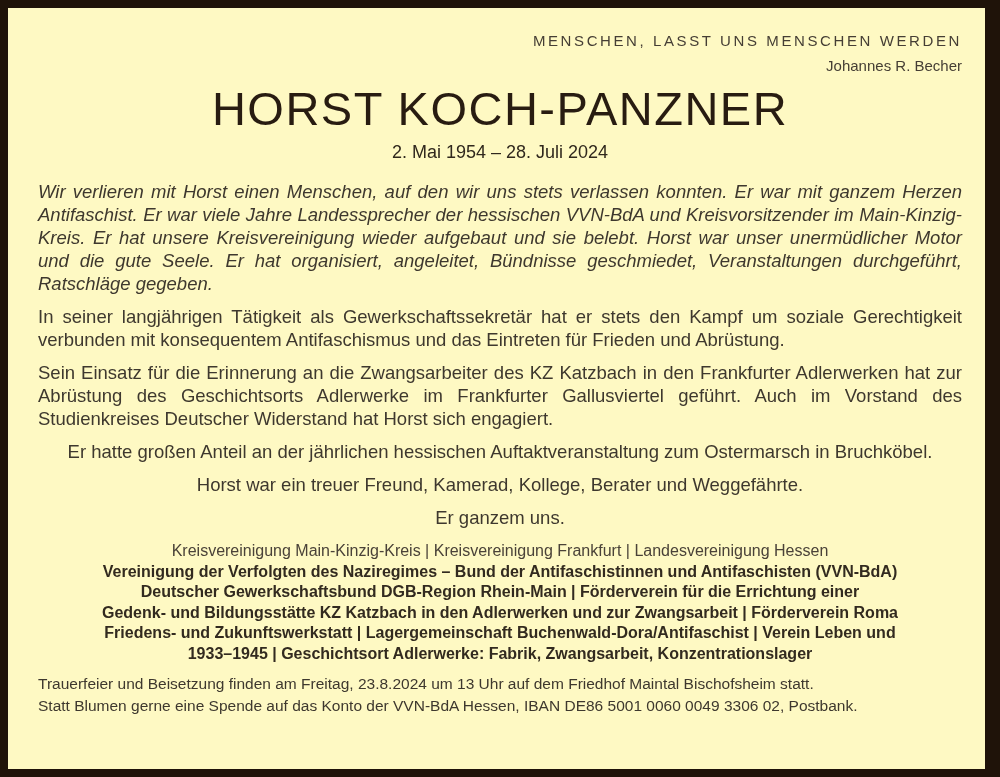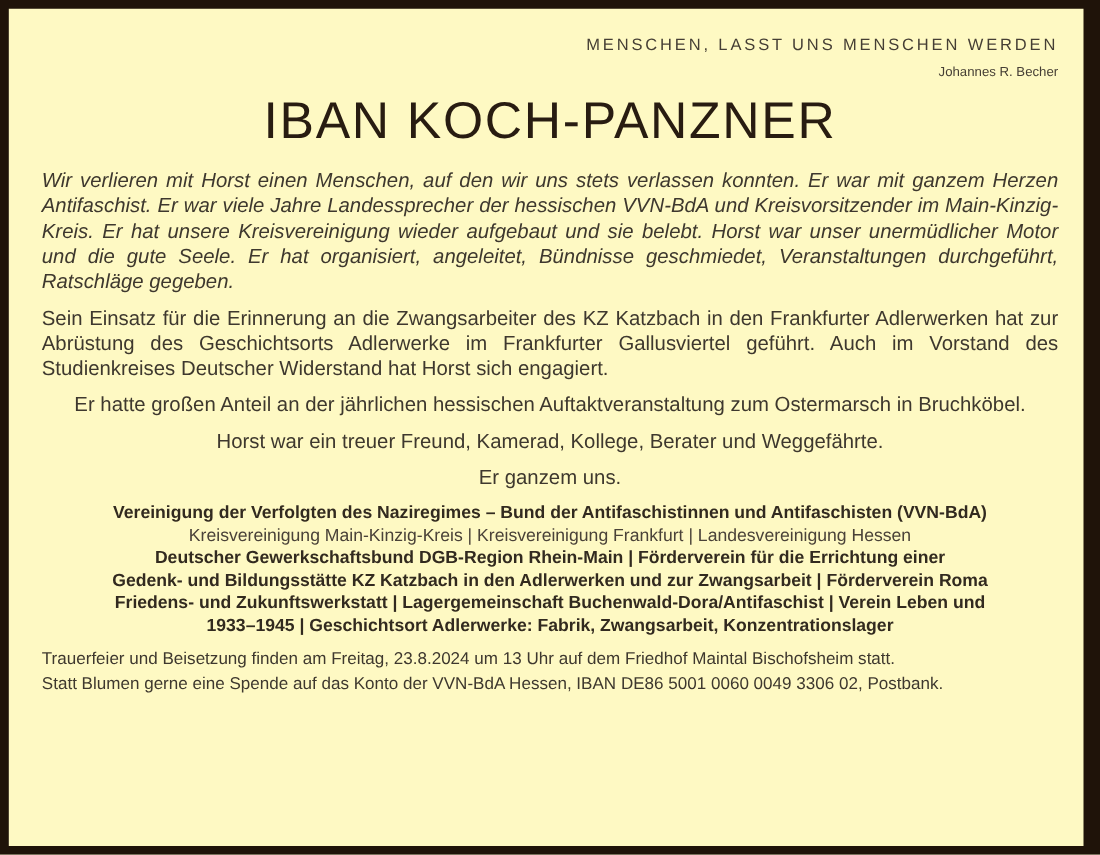--- a/index.html
+++ b/index.html
@@ -24,21 +24,21 @@
 
   
   .quote-block { text-align: right; }
   .quote-text {
     font-size: 15px;
     letter-spacing: 2.6px;
     color: #453e34;
     line-height: 18px;
   }
   .quote-attribution {
-    font-size: 12px;
+    font-size: 15px;
     color: #453e34;
     margin-top: 7px;
     line-height: 17px;
   }
 
   .intro-line {
     margin-top: 25px;
     font-size: 19px;
     color: #3e382e;
     line-height: 23px;
@@ -102,32 +102,34 @@
 
 <div class="notice-frame">
   <div class="notice-inner">
 
     <div class="quote-block">
       <div class="quote-text">MENSCHEN, LASST UNS MENSCHEN WERDEN</div>
       <div class="quote-attribution">Johannes R. Becher</div>
     </div>
 
 
-    <div class="deceased-name">IBAN KOCH-PANZNER</div>
+    <div class="deceased-name">HORST KOCH-PANZNER</div>
 
+    <div class="life-dates">2. Mai 1954 – 28. Juli 2024</div>
 
     <div class="obituary-paragraph first">Wir verlieren mit Horst einen Menschen, auf den wir uns stets verlassen konnten. Er war mit ganzem Herzen Antifaschist. Er war viele Jahre Landessprecher der hessischen VVN-BdA und Kreisvorsitzender im Main-Kinzig-Kreis. Er hat unsere Kreisvereinigung wieder aufgebaut und sie belebt. Horst war unser unermüdlicher Motor und die gute Seele. Er hat organisiert, angeleitet, Bündnisse geschmiedet, Veranstaltungen durchgeführt, Ratschläge gegeben.</div>
+    <div class="obituary-paragraph">In seiner langjährigen Tätigkeit als Gewerkschaftssekretär hat er stets den Kampf um soziale Gerechtigkeit verbunden mit konsequentem Antifaschismus und das Eintreten für Frieden und Abrüstung.</div>
     <div class="obituary-paragraph">Sein Einsatz für die Erinnerung an die Zwangsarbeiter des KZ Katzbach in den Frankfurter Adlerwerken hat zur Abrüstung des Geschichtsorts Adlerwerke im Frankfurter Gallusviertel geführt. Auch im Vorstand des Studienkreises Deutscher Widerstand hat Horst sich engagiert.</div>
     <div class="obituary-paragraph no-justify">Er hatte großen Anteil an der jährlichen hessischen Auftaktveranstaltung zum Ostermarsch in Bruchköbel.</div>
     <div class="obituary-paragraph no-justify">Horst war ein treuer Freund, Kamerad, Kollege, Berater und Weggefährte.</div>
     <div class="obituary-paragraph no-justify">Er ganzem uns.</div>
 
     <div class="org-block">
+      <div class="org-line regular">Kreisvereinigung Main-Kinzig-Kreis | Kreisvereinigung Frankfurt | Landesvereinigung Hessen</div>
       <div class="org-line">Vereinigung der Verfolgten des Naziregimes – Bund der Antifaschistinnen und Antifaschisten (VVN-BdA)</div>
-      <div class="org-line regular">Kreisvereinigung Main-Kinzig-Kreis | Kreisvereinigung Frankfurt | Landesvereinigung Hessen</div>
       <div class="org-line">Deutscher Gewerkschaftsbund DGB-Region Rhein-Main | Förderverein für die Errichtung einer</div>
       <div class="org-line">Gedenk- und Bildungsstätte KZ Katzbach in den Adlerwerken und zur Zwangsarbeit | Förderverein Roma</div>
       <div class="org-line">Friedens- und Zukunftswerkstatt | Lagergemeinschaft Buchenwald-Dora/Antifaschist | Verein Leben und</div>
       <div class="org-line">1933–1945 | Geschichtsort Adlerwerke: Fabrik, Zwangsarbeit, Konzentrationslager</div>
     </div>
 
     <div class="footer-block">
       <div class="footer-line">Trauerfeier und Beisetzung finden am Freitag, 23.8.2024 um 13 Uhr auf dem Friedhof Maintal Bischofsheim statt.</div>
       <div class="footer-line">Statt Blumen gerne eine Spende auf das Konto der VVN-BdA Hessen, IBAN DE86 5001 0060 0049 3306 02, Postbank.</div>
     </div>

